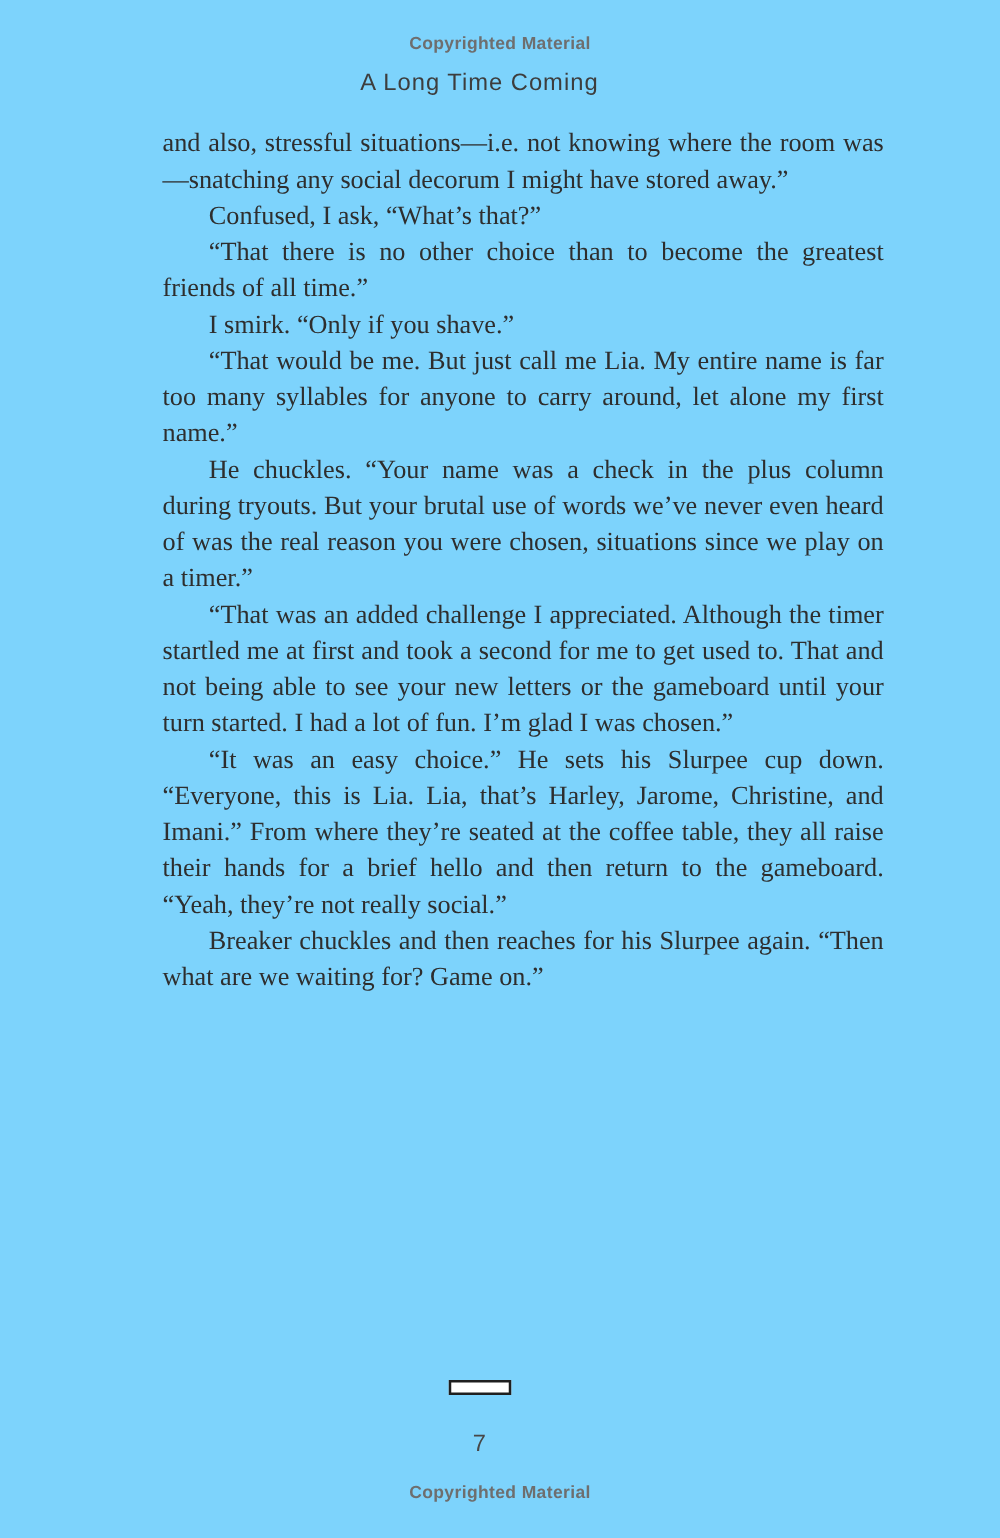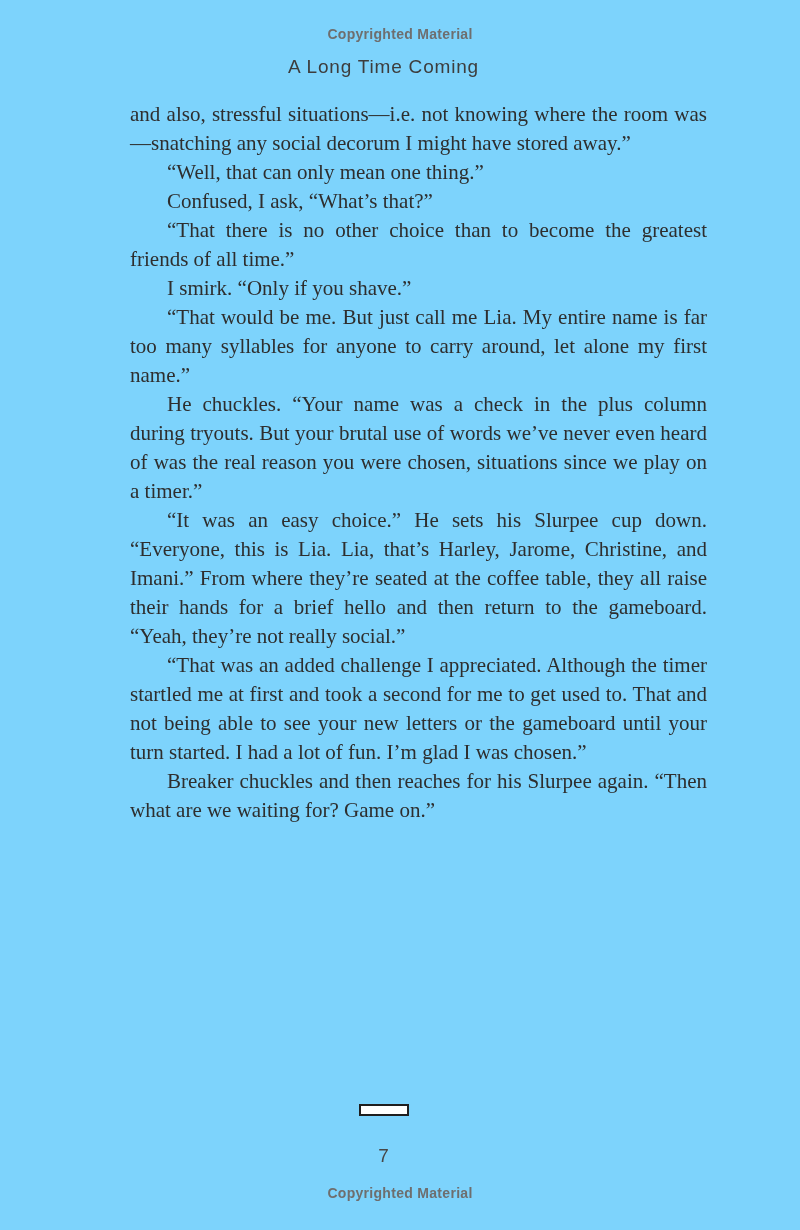--- a/index.html
+++ b/index.html
@@ -89,28 +89,27 @@
 <body>
 
 <div class="page">
 
   <div class="watermark top">Copyrighted Material</div>
 
   <h1 class="chapter-title">A Long Time Coming</h1>
 
   <div class="body-text" id="paragraphs">
       <p class="no-indent">and also, stressful situations—i.e. not knowing where the room was—snatching any social decorum I might have stored away.”</p>
-      <p class="indent">“Well, that can only mean one thing.”</p>
       <p class="indent">Confused, I ask, “What’s that?”</p>
       <p class="indent">“That there is no other choice than to become the greatest friends of all time.”</p>
       <p class="indent">I smirk. “Only if you shave.”</p>
       <p class="indent">“That would be me. But just call me Lia. My entire name is far too many syllables for anyone to carry around, let alone my first name.”</p>
       <p class="indent">He chuckles. “Your name was a check in the plus column during tryouts. But your brutal use of words we’ve never even heard of was the real reason you were chosen, situations since we play on a timer.”</p>
+      <p class="indent">“That was an added challenge I appreciated. Although the timer startled me at first and took a second for me to get used to. That and not being able to see your new letters or the gameboard until your turn started. I had a lot of fun. I’m glad I was chosen.”</p>
       <p class="indent">“It was an easy choice.” He sets his Slurpee cup down. “Everyone, this is Lia. Lia, that’s Harley, Jarome, Christine, and Imani.” From where they’re seated at the coffee table, they all raise their hands for a brief hello and then return to the gameboard. “Yeah, they’re not really social.”</p>
-      <p class="indent">“That was an added challenge I appreciated. Although the timer startled me at first and took a second for me to get used to. That and not being able to see your new letters or the gameboard until your turn started. I had a lot of fun. I’m glad I was chosen.”</p>
       <p class="indent">Breaker chuckles and then reaches for his Slurpee again. “Then what are we waiting for? Game on.”</p>
     </div>
 
   <div class="divider">
     <span class="ornament"></span>
   </div>
 
   <div class="page-number">7</div>
 
   <div class="watermark bottom">Copyrighted Material</div>

